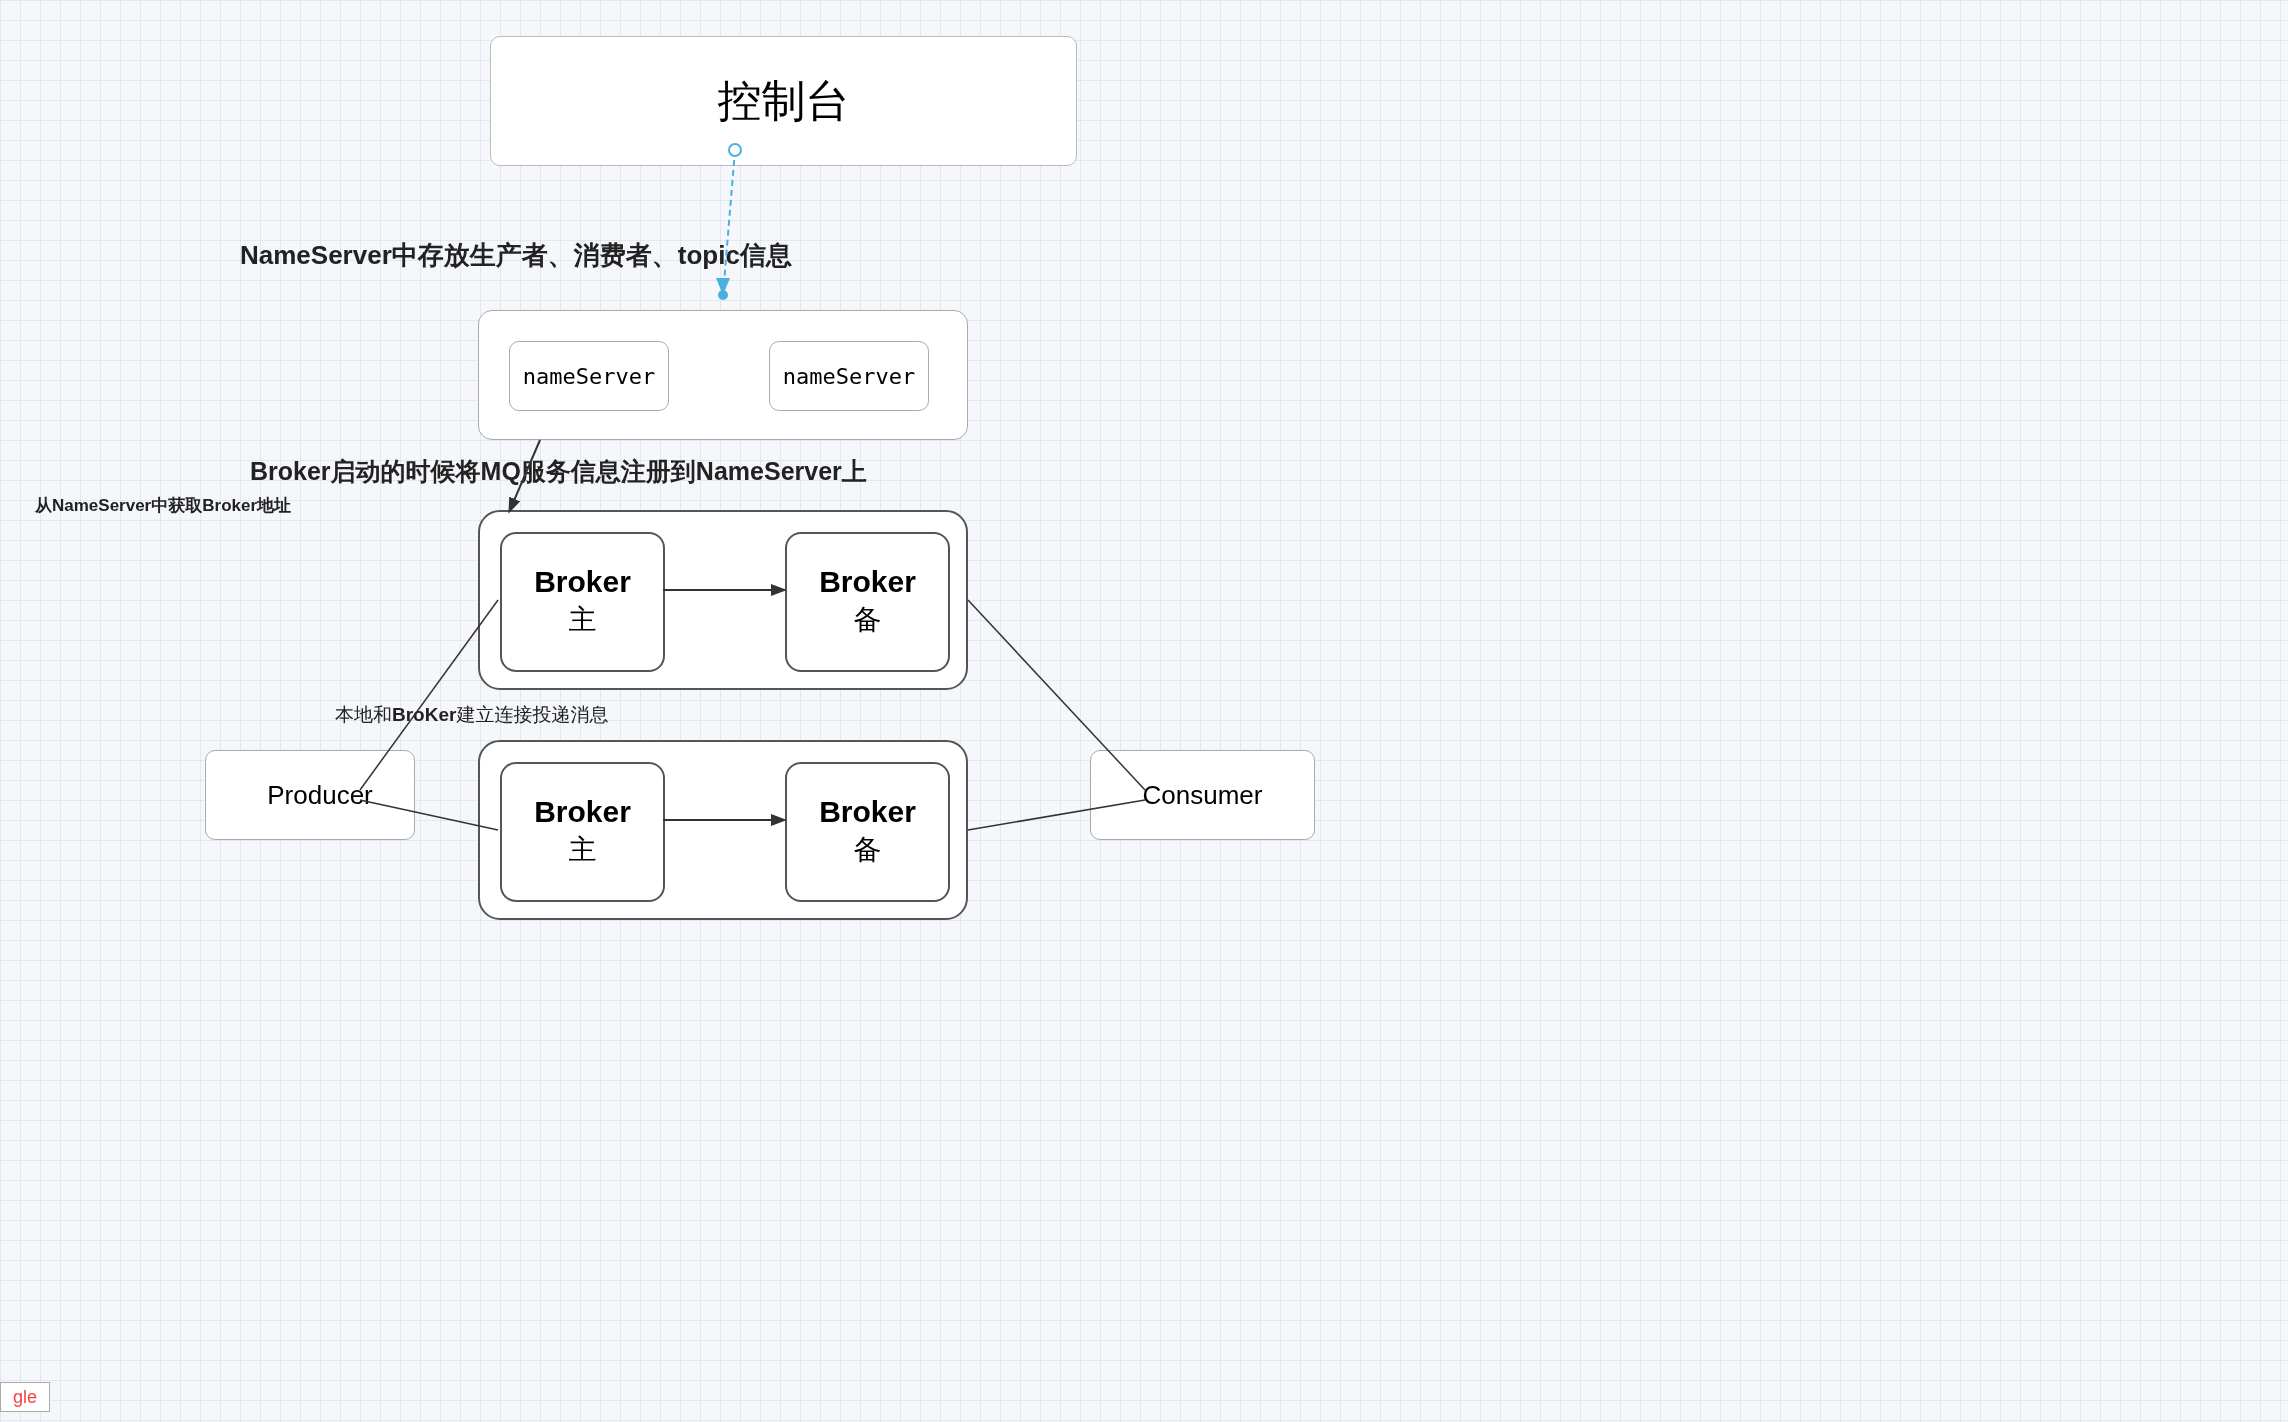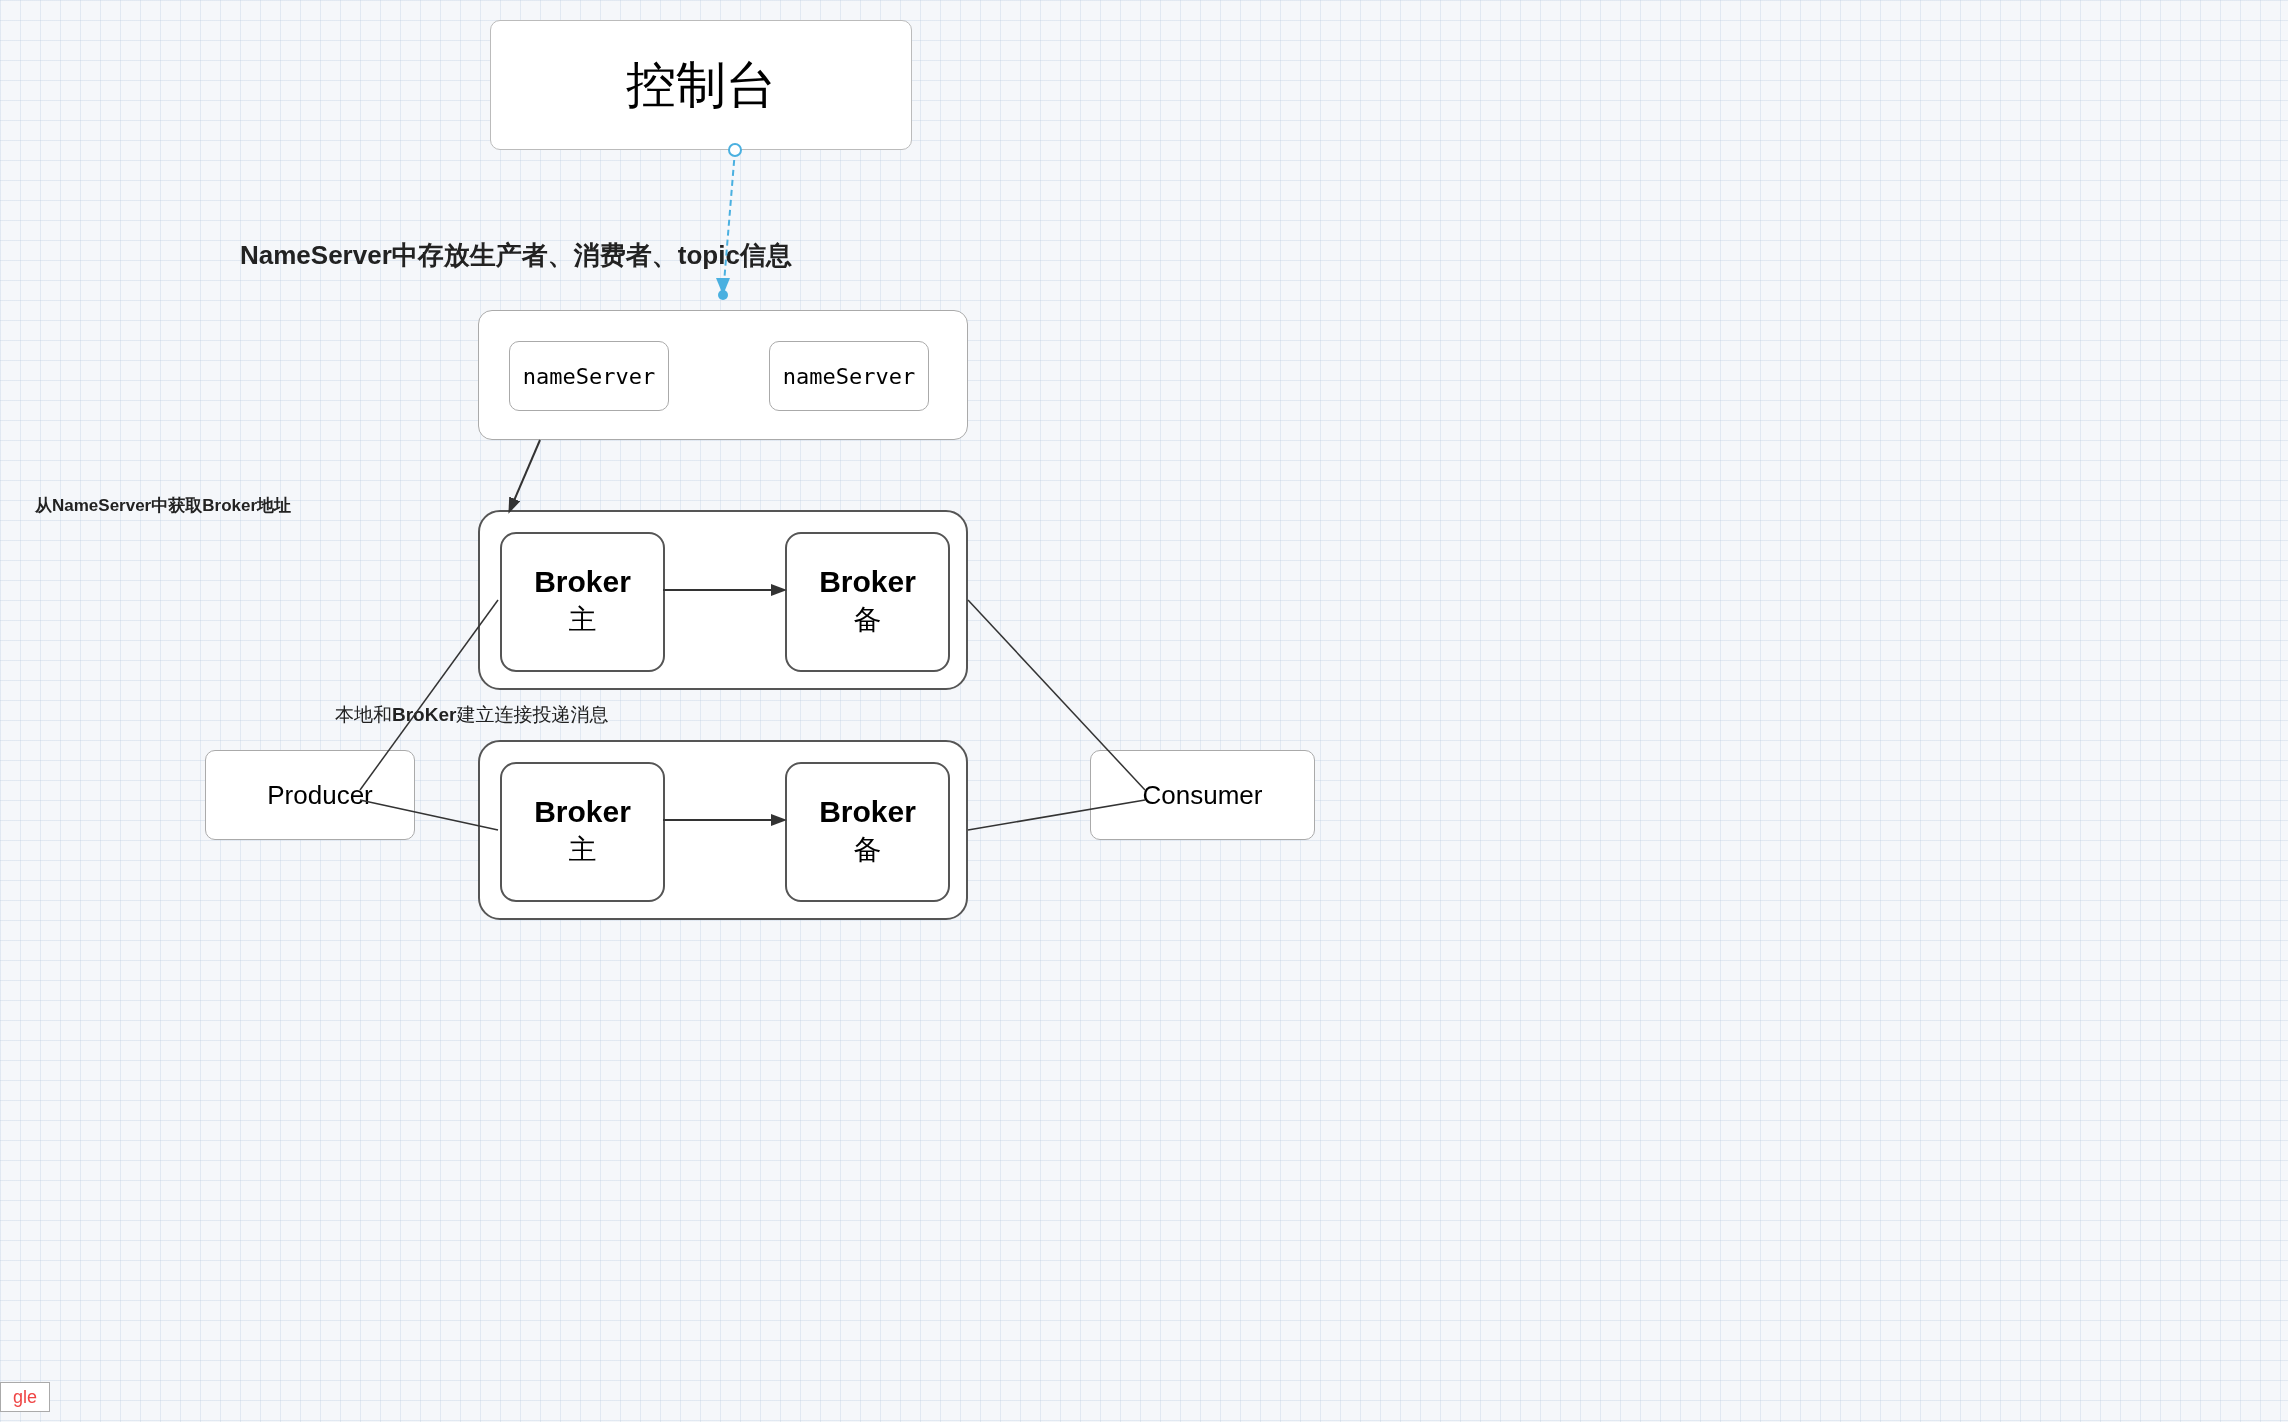--- a/index.html
+++ b/index.html
@@ -32,24 +32,24 @@
       border-radius: 10px;
       display: flex;
       align-items: center;
       justify-content: center;
       font-size: 28px;
     }
 
     
     .box-console {
       left: 490px;
-      top: 20px;
-      width: 422px;
+      top: 36px;
+      width: 587px;
       height: 130px;
-      font-size: 50px;
+      font-size: 44px;
       border: 1.5px solid #bbb;
     }
 
     
     .box-ns-cluster {
       left: 478px;
       top: 310px;
       width: 490px;
       height: 130px;
       border: 1.5px solid #aaa;
@@ -217,20 +217,25 @@
 
   <div class="box-ns-cluster">
     <div class="box-ns box-ns-1">
       <span>nameServer</span>
     </div>
     <div class="box-ns box-ns-2">
       <span>nameServer</span>
     </div>
   </div>
 
+  <div class="label" style="left: 250px; top: 455px; font-size: 25px;">
+    <strong>
+      <span>Broker启动的时候将MQ服务信息注册到NameServer上</span>
+    </strong>
+  </div>
   <div class="label" style="left: 35px; top: 494px; font-size: 17px; text-align: center;">
     <strong>从</strong><strong>NameServer</strong><strong>中获取</strong><strong>Broker</strong><strong>地址</strong>
   </div>
 
   <div class="box-broker-cluster-top">
     <div class="box-broker broker-master-top">
       <span class="broker-title">Broker</span>
       <span class="broker-sub">主</span>
     </div>
     <div class="box-broker broker-slave-top">

